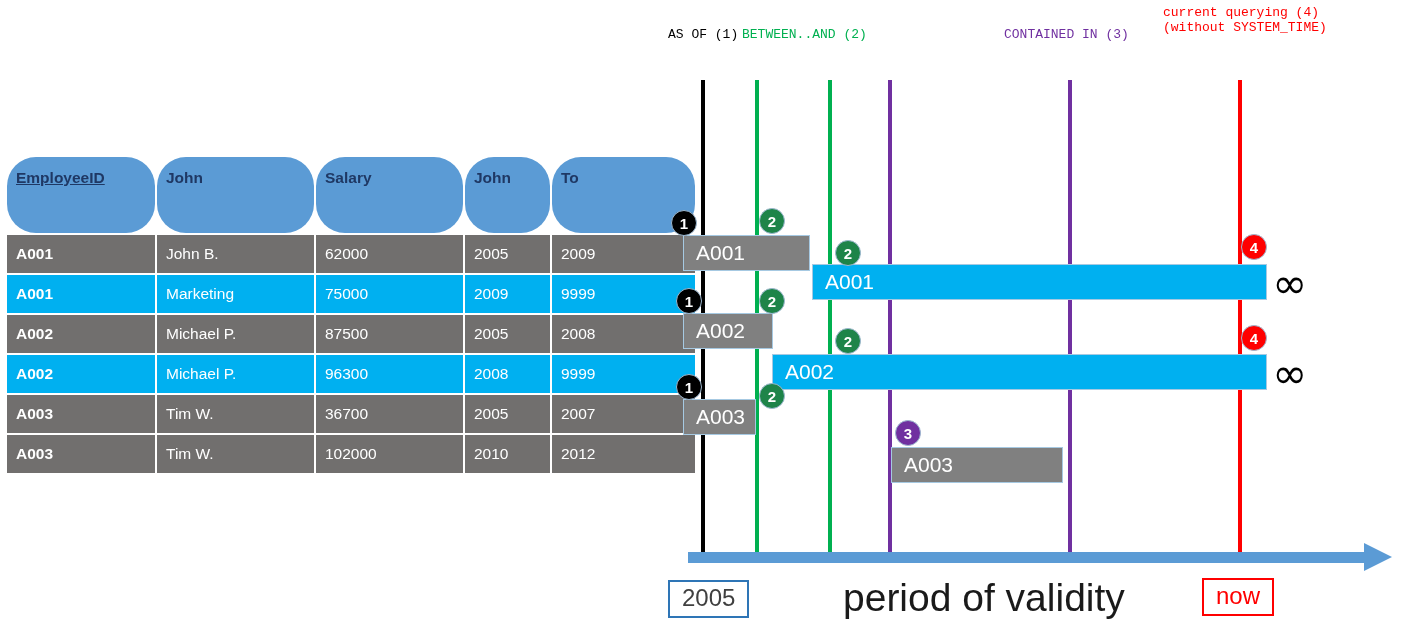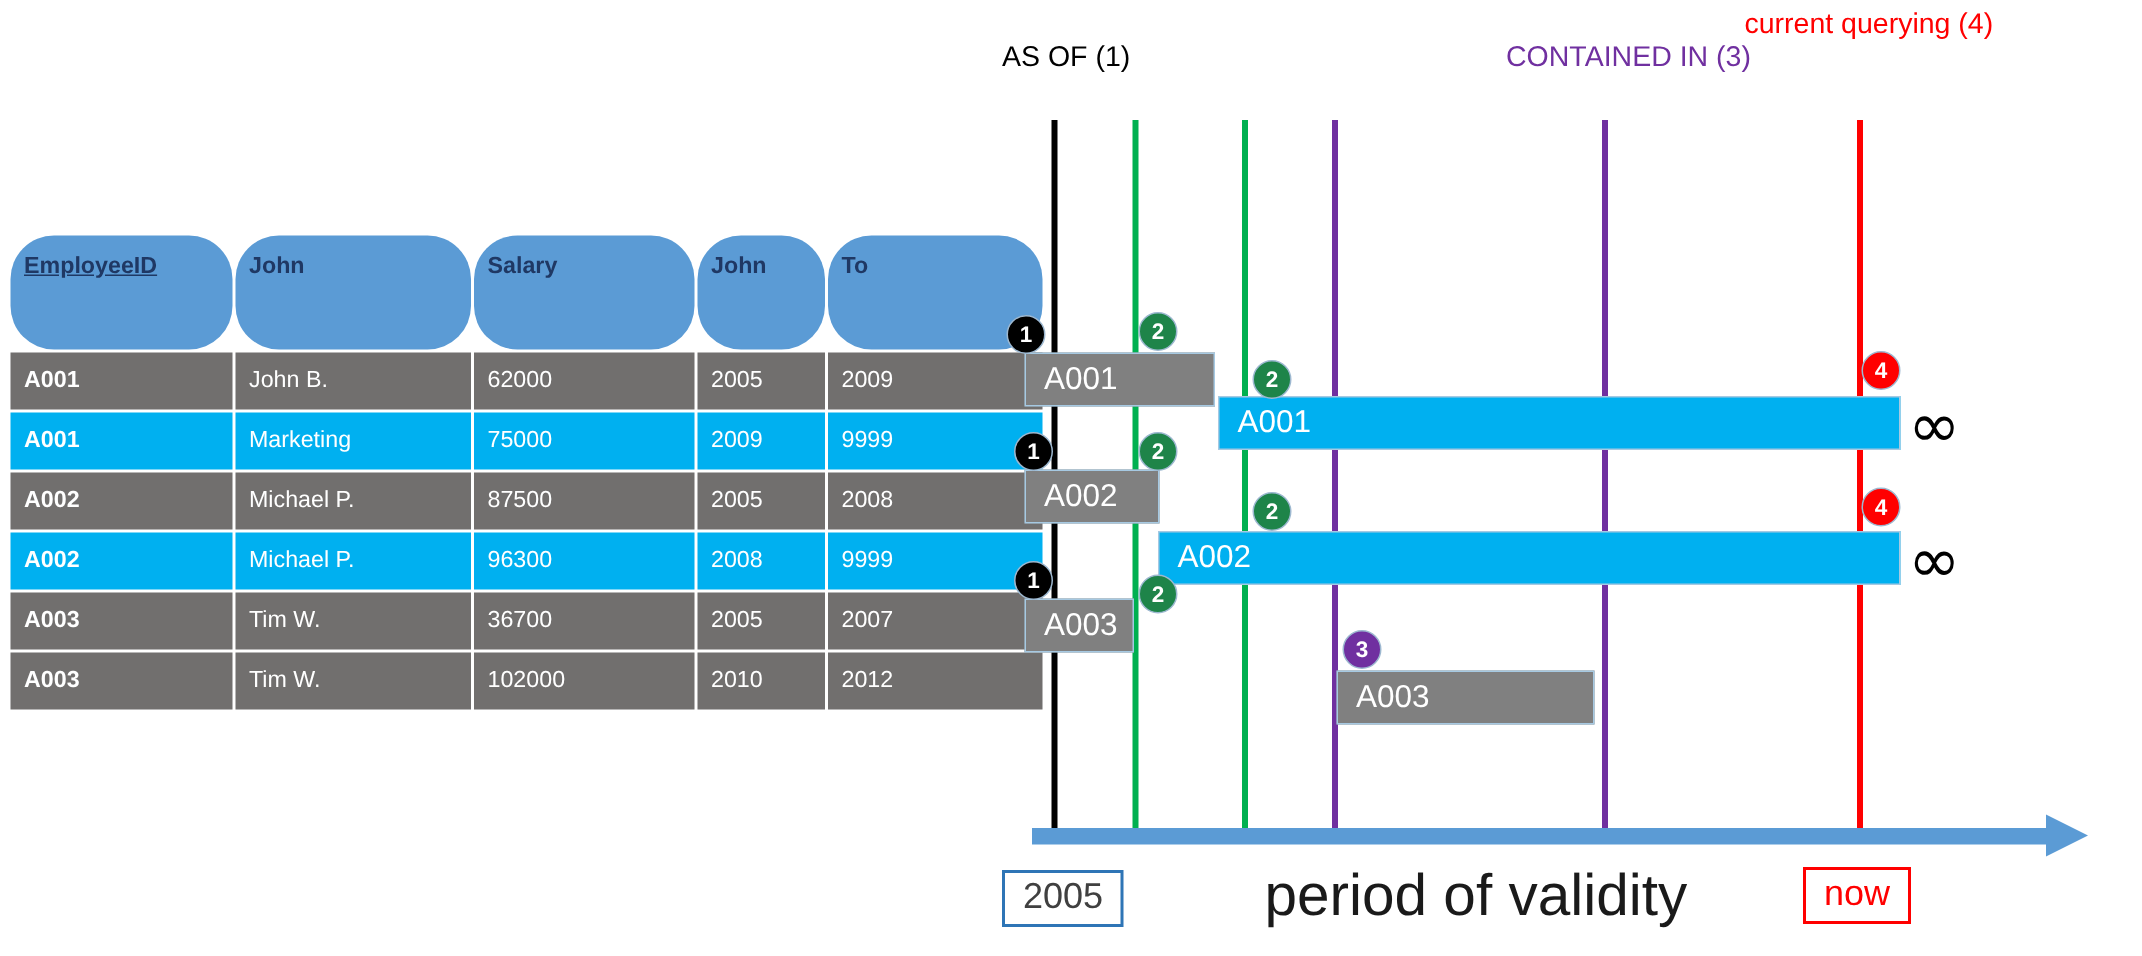--- a/index.html
+++ b/index.html
@@ -40,21 +40,21 @@
   #emp-table tbody tr.cyan td{ background:#00B0F0; color:#ffffff; }
   #emp-table tbody td{ height:38px; }
   #emp-table tbody td.idcell{ font-weight:bold; }
   .c1{width:130px;} .c2{width:139px;} .c3{width:129px;} .c4{width:67px;} .c5{width:125px;margin-top:46px;}
 
   
   #diagram{ position:absolute; left:0; top:0; width:1428px; height:637px; }
 
   .legend{
     position:absolute; top:28px;
-    font-size:19px; white-space:nowrap; line-height:1.15;
+    font-size:13px; white-space:nowrap; line-height:1.15;font-family:Liberation Mono, monospace;
   }
   .lg1{ left:620px; color:#000000;margin-left:48px; }
   .lg2{ left:742px; color:#00B050; }
   .lg3{ left:1004px; color:#7030A0; }
   .lg4{ left:1163px; color:#FF0000; top:6px; text-align:left; }
 
   .vline{ position:absolute; width:4px; }
   .vl-black{ background:#000000; }
   .vl-green{ background:#00B050; }
   .vl-purple{ background:#7030A0; }
@@ -171,23 +171,25 @@
       <td class="c3">102000</td>
       <td class="c4">2010</td>
       <td class="c5">2012</td>
     </tr>
   </tbody>
 </table>
 
 <div id="diagram">
 
   <div class="legend lg1">AS OF (1)</div>
+  <div class="legend lg2">BETWEEN..AND (2)</div>
   <div class="legend lg3">CONTAINED IN (3)</div>
   <div class="legend lg4">
     <div>current querying (4)</div>
+    <div>(without SYSTEM_TIME)</div>
   </div>
 
   <div class="vline vl-black" style="left:701px;  top:80px; height:480px;"></div>
   <div class="vline vl-green" style="left:755px;  top:80px; height:480px;"></div>
   <div class="vline vl-green" style="left:828px;  top:80px; height:480px;"></div>
   <div class="vline vl-purple" style="left:888px;  top:80px; height:480px;"></div>
   <div class="vline vl-purple" style="left:1068px; top:80px; height:480px;"></div>
   <div class="vline vl-red" style="left:1238px; top:80px; height:480px;"></div>
 
   <div class="badge b-black" style="left:671px; top:210px;">1</div>

